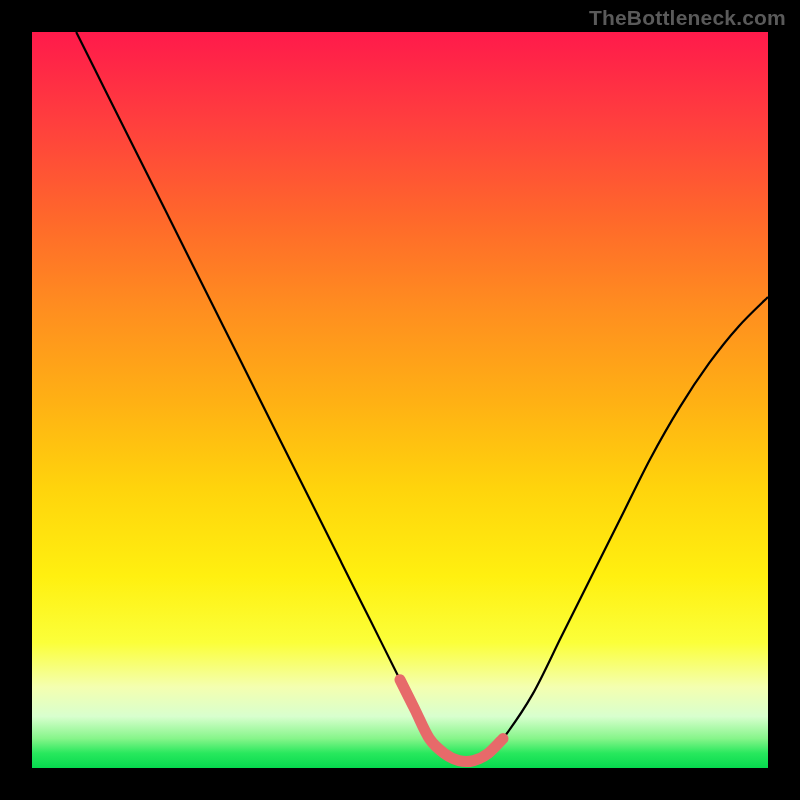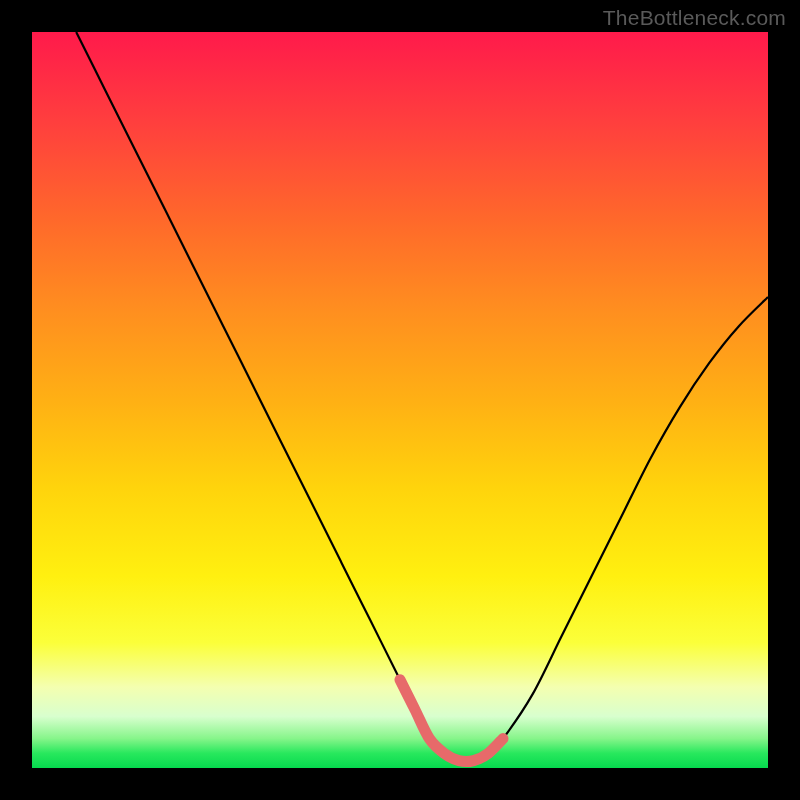--- a/index.html
+++ b/index.html
@@ -50,21 +50,21 @@
     inset: 0;
     width: 100%;
     height: 100%;
   }
   .watermark {
     position: absolute;
     top: 6px;
     right: 14px;
     color: #5a5a5a;
     font-size: 21px;
-    font-weight: 400;
+    font-weight: 700;
     letter-spacing: 0.2px;
     user-select: none;
   }
 </style>
 </head>
 <body>
 
 <div class="frame">
 
   <div class="watermark">TheBottleneck.com</div>

